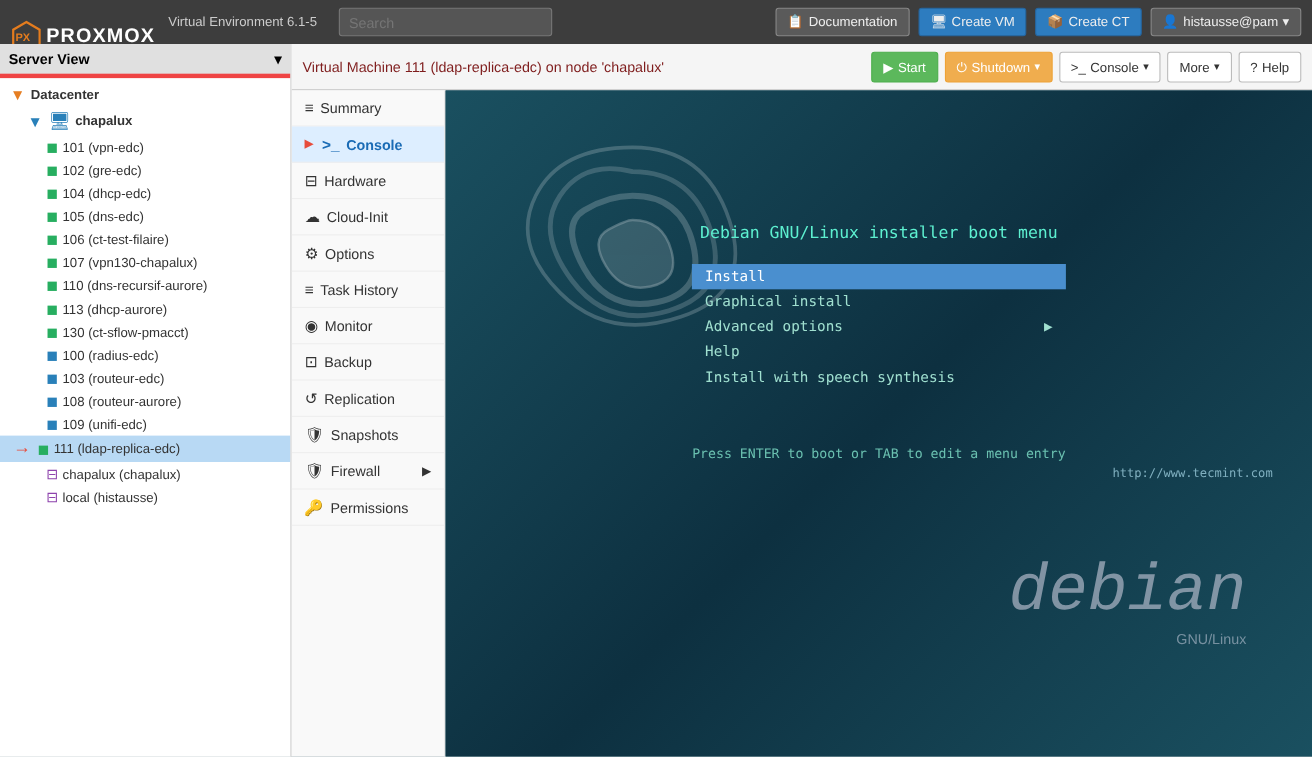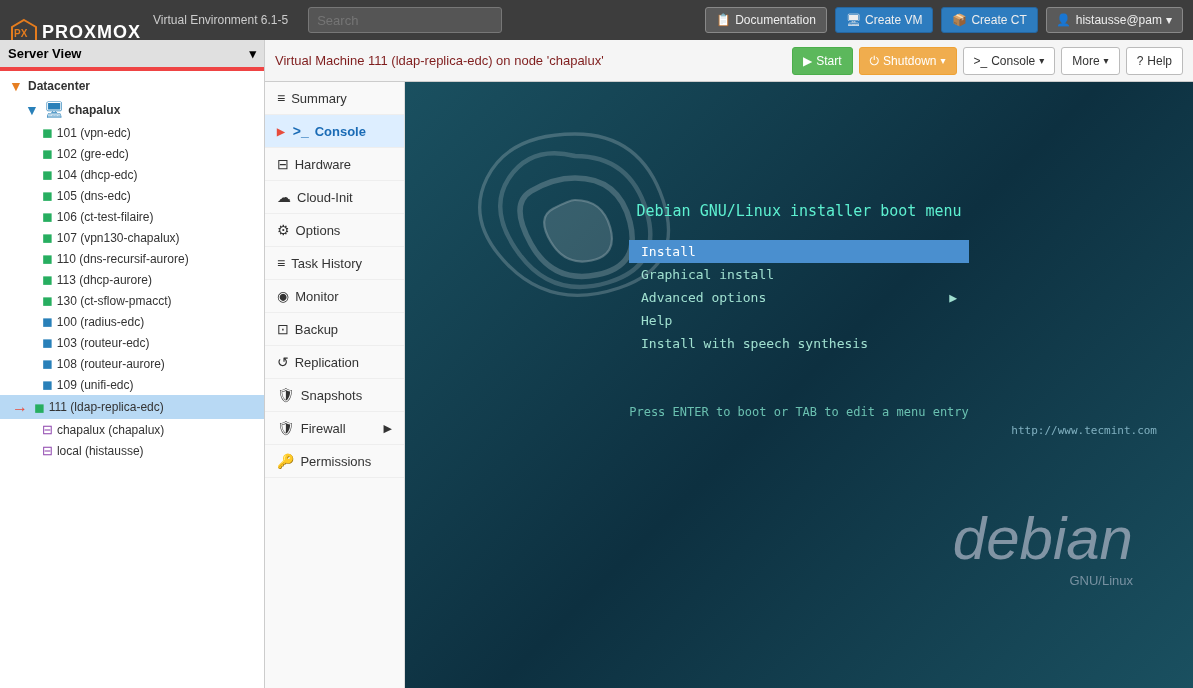--- a/index.html
+++ b/index.html
@@ -322,21 +322,21 @@
         <div class="console-bg">
 
           <svg class="debian-swirl" viewBox="0 0 200 200" xmlns="http://www.w3.org/2000/svg">
             <path d="M100,20 Q160,20 180,80 Q200,140 140,160 Q80,180 40,140 Q0,100 20,60 Q40,20 100,20 Z" fill="none" stroke="rgba(255,255,255,0.4)" stroke-width="3"></path>
             <path d="M100,40 Q150,40 165,90 Q180,140 130,155 Q80,170 50,130 Q20,90 40,60 Q60,30 100,40 Z" fill="none" stroke="rgba(255,255,255,0.35)" stroke-width="4"></path>
             <path d="M100,60 Q140,60 150,100 Q160,140 120,148 Q80,156 60,120 Q40,84 60,72 Q80,60 100,60 Z" fill="none" stroke="rgba(255,255,255,0.4)" stroke-width="5"></path>
             <path d="M100,80 Q125,80 132,105 Q139,130 115,135 Q91,140 78,118 Q65,96 80,88 Q95,80 100,80 Z" fill="rgba(255,255,255,0.3)" stroke="rgba(255,255,255,0.5)" stroke-width="2"></path>
           </svg>
 
           <div class="debian-logo">
-            <div class="debian-logo-text" style="font-family: Liberation Sans, sans-serif; color: #b0b8c8; font-size: 60px; font-style: italic; opacity: 0.7;">debian</div>
+            <div class="debian-logo-text" style="font-family: Liberation Mono, monospace; color: #b0b8c8; font-size: 60px; font-style: italic; opacity: 0.7;">debian</div>
             <div class="debian-sub">GNU/Linux</div>
           </div>
 
           <div class="console-content">
             <div class="boot-title">Debian GNU/Linux installer boot menu</div>
             <div class="boot-menu">
               <div class="boot-item selected">
                 <span>Install</span>
               </div>
               <div class="boot-item">

